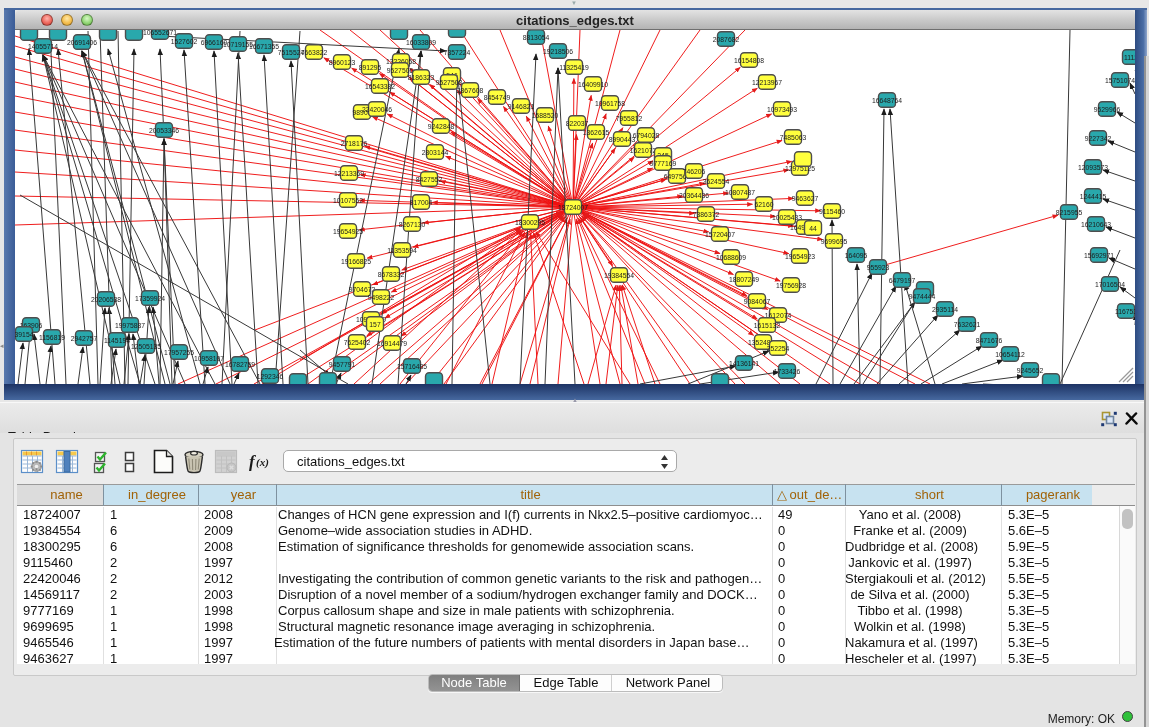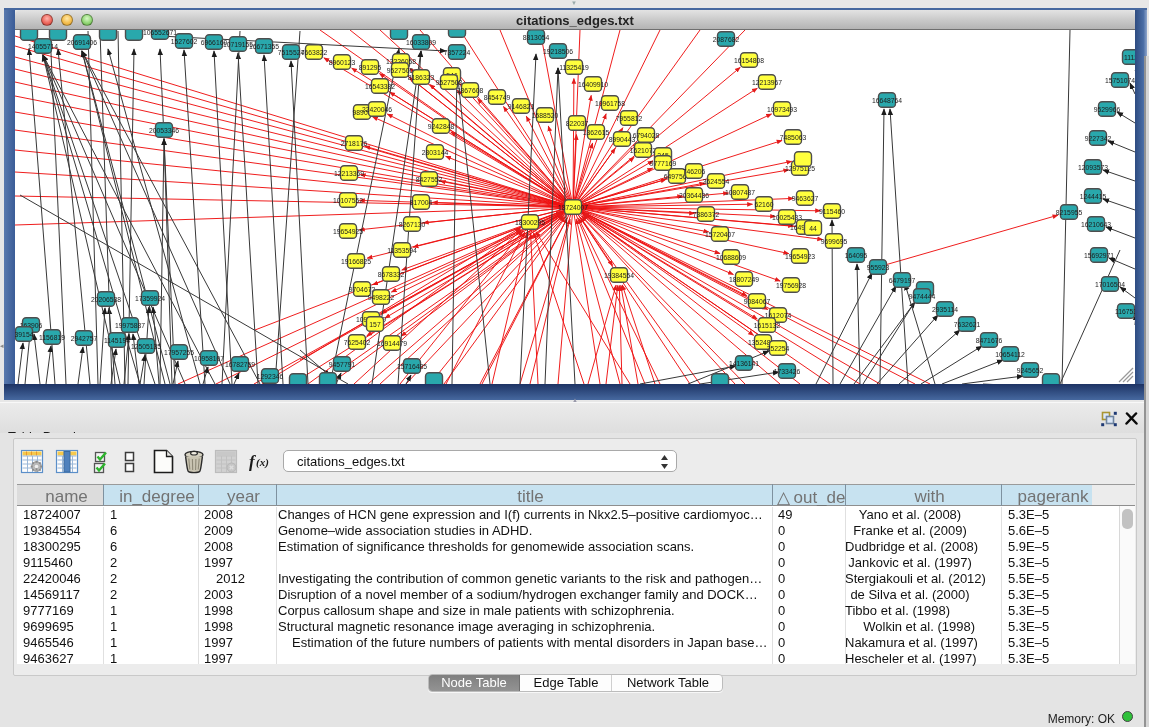--- a/index.html
+++ b/index.html
@@ -15,21 +15,21 @@
 #canvas{left:15px;top:30px;width:1120px;height:354px;background:#fff}
 
 #tp-bar{left:0;top:402px;width:1149px;height:31px;background:linear-gradient(180deg,#ebebeb,#dedede);border-top:1px solid #f8f8f8}
 #tp-bar span{position:absolute;left:8px;top:26px;font-size:13px;color:#1c1c1c}
 #panel-bg{left:0;top:433px;width:1149px;height:294px;background:#e4e4e4}
 #inner{left:13px;top:438px;width:1124px;height:238px;background:#ececec;border:1px solid #c9c9c9;border-radius:2px}
 #combo{left:283px;top:450px;width:394px;height:22px;background:#fff;border:1px solid #a9a9a9;border-radius:5px}
 #combo span{position:absolute;left:13px;top:3px;font-size:13px;color:#111}
 #combo .ud{position:absolute;right:8px;top:1px;font-size:11px;color:#333;letter-spacing:0}
 #thead{left:17px;top:484px;width:1101px;height:22px;background:#c7e2f0;border-top:1px solid #9a9a9a;border-bottom:1px solid #8e8e8e}
-.th{position:absolute;top:487px;font-size:17px;color:#737373;text-align:center;text-indent:13px}
+.th{position:absolute;top:487px;font-size:13px;color:#a16207;text-align:center;text-indent:13px}
 .thsep{position:absolute;top:484px;width:1px;height:22px;background:#7e919f}
 #tbody{left:17px;top:506px;width:1118px;height:158px;background:#fff}
 .tr{position:absolute;left:0;top:0;width:1149px;height:16px}
 .tr span{position:absolute;font-size:13px;color:#111;top:0;line-height:16px;white-space:nowrap}
 #vscroll{left:1119px;top:506px;width:16px;height:158px;background:#fafafa;border-left:1px solid #d8d8d8}
 #vthumb{left:1122px;top:509px;width:11px;height:20px;background:#c2c2c2;border-radius:5px}
 #tabs{left:428px;top:674px;width:295px;height:18px;border:1px solid #bcbcbc;border-radius:4px;background:#fdfdfd;box-shadow:0 1px 0 rgba(255,255,255,.7)}
 .tab{position:absolute;top:0;height:16px;font-size:13px;text-align:center;line-height:16px;color:#111}
 #memory{left:0;top:708px;width:1149px;height:19px;font-size:12px;color:#222}
 </style></head>
@@ -646,21 +646,21 @@
   </svg>
 </div>
 <div class="abs" id="thead"></div>
 <div class="abs" style="left:17px;top:484px;width:86px;height:22px;background:#dcdcdc;border-top:1px solid #9a9a9a;border-bottom:1px solid #8e8e8e"></div>
 <div class="abs" style="left:1092px;top:484px;width:43px;height:22px;background:#ececec;border-top:1px solid #9a9a9a;border-bottom:1px solid #8e8e8e"></div>
 <div class="th" style="left:17px;width:86px">name</div>
 <div class="th" style="left:103px;width:95px">in_degree</div>
 <div class="th" style="left:198px;width:78px">year</div>
 <div class="th" style="left:276px;width:496px">title</div>
 <div class="th" style="left:772px;width:73px;text-align:left;padding-left:5px;white-space:nowrap;overflow:hidden;text-indent:0">△ out_de…</div>
-<div class="th" style="left:845px;width:156px">with</div>
+<div class="th" style="left:845px;width:156px">short</div>
 <div class="th" style="left:1001px;width:91px">pagerank</div>
 <div class="thsep" style="left:103px"></div>
 <div class="thsep" style="left:198px"></div>
 <div class="thsep" style="left:276px"></div>
 <div class="thsep" style="left:772px"></div>
 <div class="thsep" style="left:845px"></div>
 <div class="thsep" style="left:1001px"></div>
 <div class="abs" id="tbody"></div>
 <div style="position:absolute;left:103px;top:507px;width:1px;height:157px;background:#e0e0e0"></div>
 <div style="position:absolute;left:198px;top:507px;width:1px;height:157px;background:#e0e0e0"></div>
@@ -699,76 +699,76 @@
     <span style="left:23px">9115460</span>
     <span style="left:110px">2</span>
     <span style="left:204px">1997</span>
     <span style="left:778px">0</span>
     <span style="left:845px;width:130px;text-align:center">Jankovic et al. (1997)</span>
     <span style="left:1008px">5.3E–5</span>
   </div>
 <div class="tr" style="top:571px">
     <span style="left:23px">22420046</span>
     <span style="left:110px">2</span>
-    <span style="left:216px">2012</span>
+    <span style="left:204px">2012</span>
     <span style="left:278px;width:488px;overflow:hidden;white-space:nowrap">Investigating the contribution of common genetic variants to the risk and pathogen…</span>
     <span style="left:778px">0</span>
     <span style="left:845px;width:130px;text-align:center">Stergiakouli et al. (2012)</span>
     <span style="left:1008px">5.5E–5</span>
   </div>
 <div class="tr" style="top:587px">
     <span style="left:23px">14569117</span>
     <span style="left:110px">2</span>
     <span style="left:204px">2003</span>
     <span style="left:278px;width:488px;overflow:hidden;white-space:nowrap">Disruption of a novel member of a sodium/hydrogen exchanger family and DOCK…</span>
     <span style="left:778px">0</span>
     <span style="left:845px;width:130px;text-align:center">de Silva et al. (2000)</span>
     <span style="left:1008px">5.3E–5</span>
   </div>
 <div class="tr" style="top:603px">
     <span style="left:23px">9777169</span>
     <span style="left:110px">1</span>
     <span style="left:204px">1998</span>
     <span style="left:278px;width:488px;overflow:hidden;white-space:nowrap">Corpus callosum shape and size in male patients with schizophrenia.</span>
     <span style="left:778px">0</span>
-    <span style="left:845px;width:130px;text-align:left">Tibbo et al. (1998)</span>
+    <span style="left:845px;width:130px;text-align:center">Tibbo et al. (1998)</span>
     <span style="left:1008px">5.3E–5</span>
   </div>
 <div class="tr" style="top:619px">
     <span style="left:23px">9699695</span>
     <span style="left:110px">1</span>
     <span style="left:204px">1998</span>
     <span style="left:278px;width:488px;overflow:hidden;white-space:nowrap">Structural magnetic resonance image averaging in schizophrenia.</span>
     <span style="left:778px">0</span>
-    <span style="left:845px;width:130px;text-align:right">Wolkin et al. (1998)</span>
+    <span style="left:845px;width:130px;text-align:center">Wolkin et al. (1998)</span>
     <span style="left:1008px">5.3E–5</span>
   </div>
 <div class="tr" style="top:635px">
     <span style="left:23px">9465546</span>
     <span style="left:110px">1</span>
     <span style="left:204px">1997</span>
-    <span style="left:292px;width:488px;overflow:hidden;white-space:nowrap">Estimation of the future numbers of patients with mental disorders in Japan base…</span>
+    <span style="left:274px;width:488px;overflow:hidden;white-space:nowrap">Estimation of the future numbers of patients with mental disorders in Japan base…</span>
     <span style="left:778px">0</span>
     <span style="left:845px;width:130px;text-align:center">Nakamura et al. (1997)</span>
     <span style="left:1008px">5.3E–5</span>
   </div>
 <div class="tr" style="top:651px">
     <span style="left:23px">9463627</span>
     <span style="left:110px">1</span>
     <span style="left:204px">1997</span>
     <span style="left:778px">0</span>
     <span style="left:845px;width:130px;text-align:center">Hescheler et al. (1997)</span>
     <span style="left:1008px">5.3E–5</span>
   </div>
 <div class="abs" id="vscroll"></div>
 <div class="abs" id="vthumb"></div>
 <div class="abs" id="tabs">
   <div class="tab" style="left:0;width:91px;background:linear-gradient(180deg,#7f7f7f,#939393);color:#fff;border-radius:3px 0 0 3px;border-right:1px solid #6f6f6f">Node Table</div>
   <div class="tab" style="left:92px;width:91px;border-right:1px solid #cfcfcf">Edge Table</div>
-  <div class="tab" style="left:184px;width:110px">Network Table</div>
+  <div class="tab" style="left:184px;width:110px">Network Panel</div>
 </div>
 <div class="abs" id="memory">
     <span style="position:absolute;right:34px;top:4px">Memory: OK</span>
   <div style="position:absolute;right:16px;top:3px;width:11px;height:11px;border-radius:50%;background:#2fc13a;border:1px solid #444"></div>
 </div>
 
 <div class="abs" style="left:571px;top:397px;width:8px;height:4px;color:#99a;font-size:6px;text-align:center">▲</div>
 <div class="abs" style="left:569px;top:0px;width:10px;height:6px;color:#9aa;font-size:6px;text-align:center">▼</div>
 <div class="abs" style="left:0px;top:342px;width:4px;height:10px;color:#888;font-size:7px">◂</div>
 

